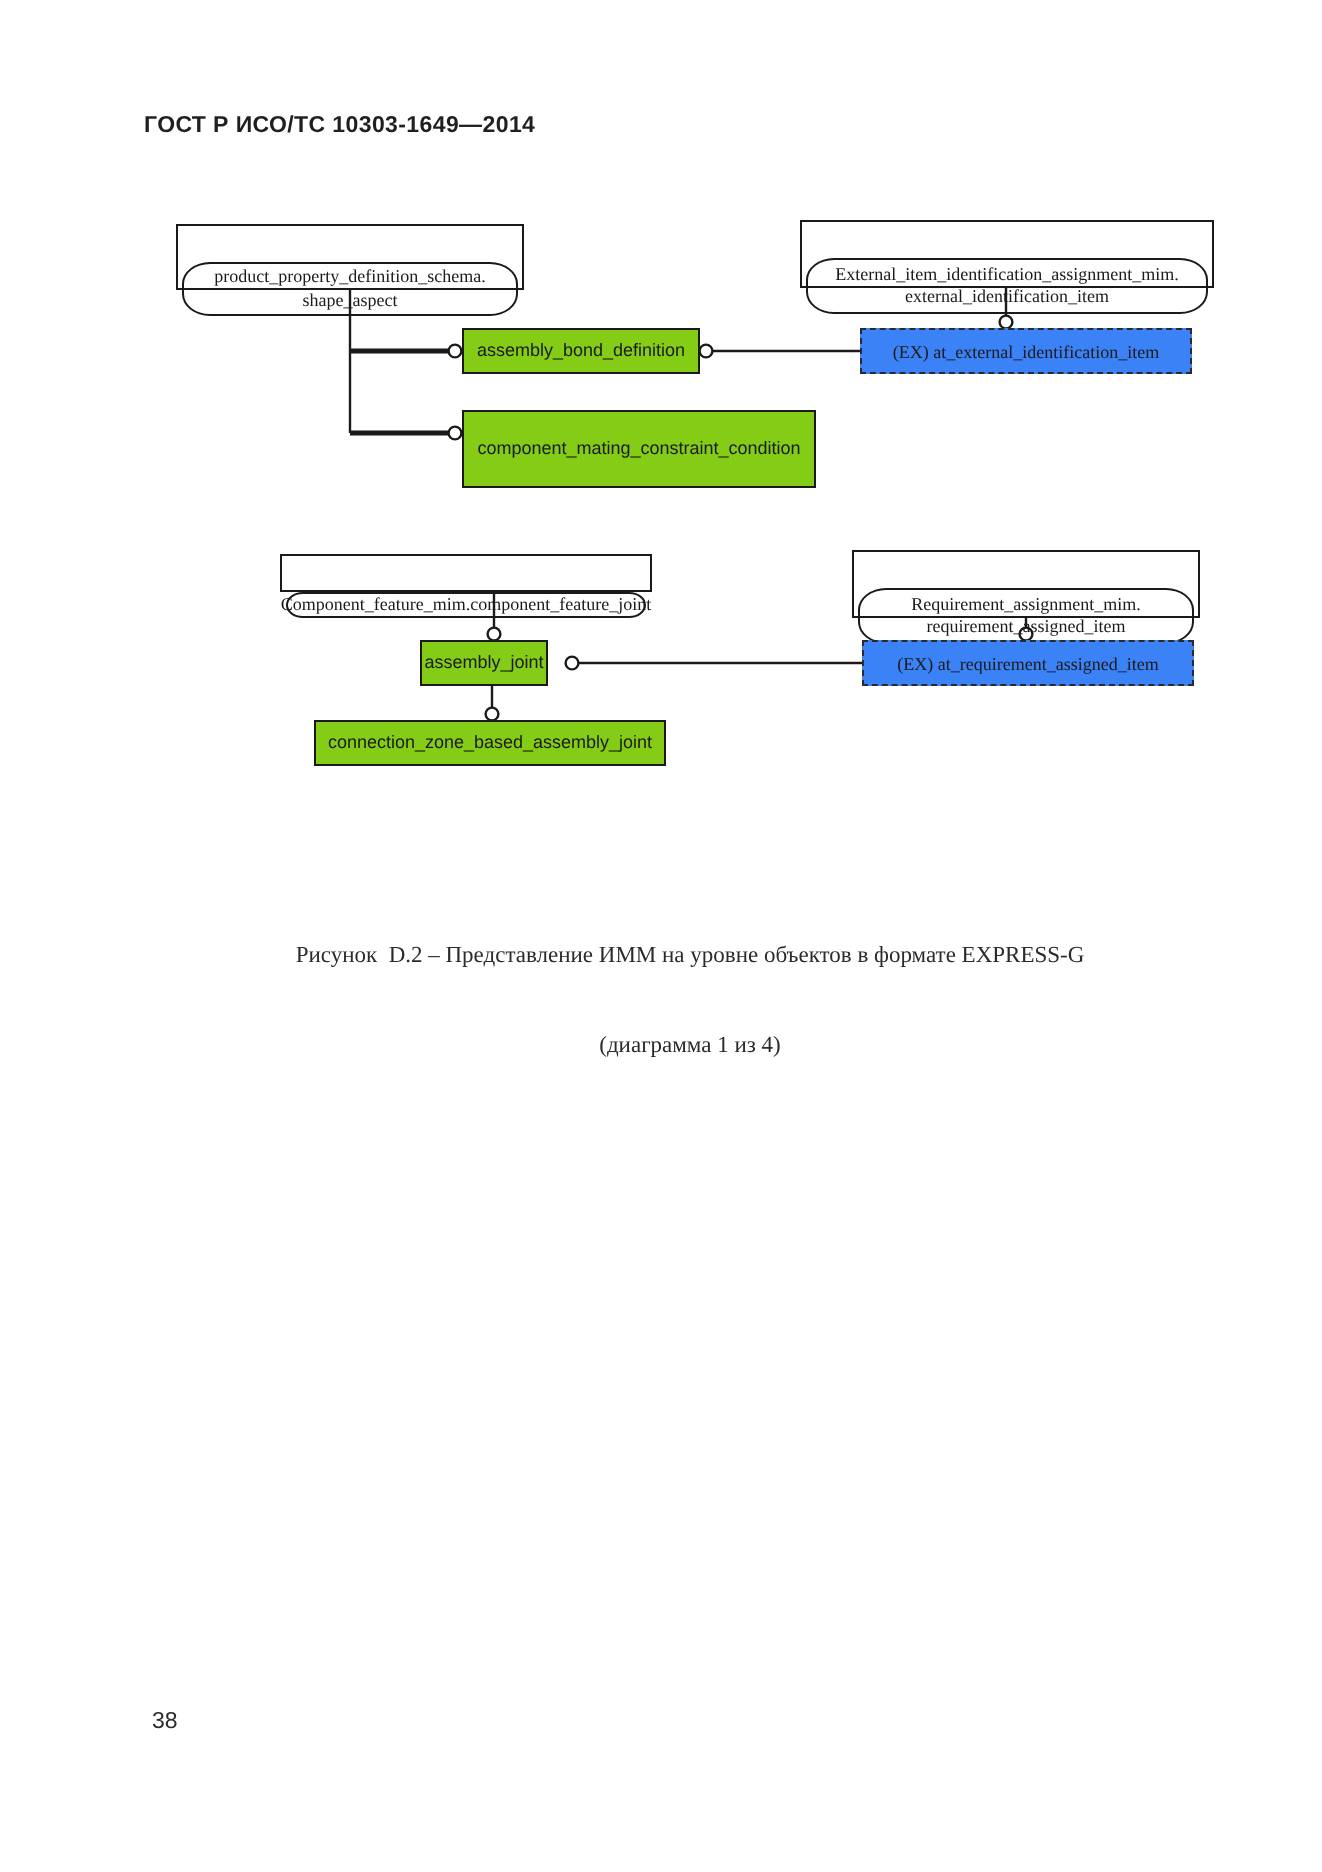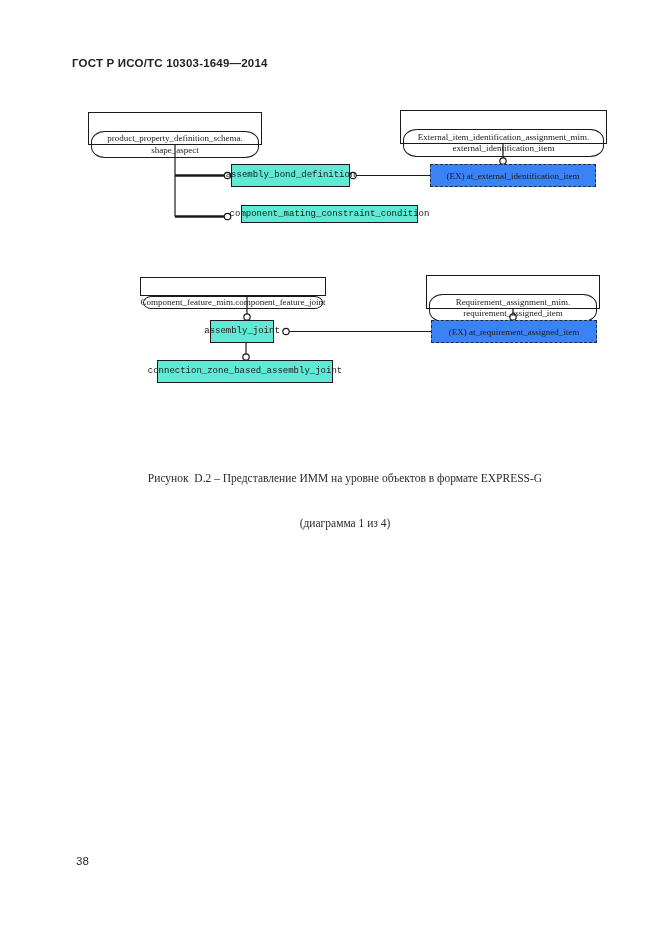--- a/index.html
+++ b/index.html
@@ -35,26 +35,26 @@
   .connectors {
     position: absolute;
     left: 0; top: 0;
     width: 661px; height: 936px;
   }
   
   .entity-box {
     position: absolute;
     box-sizing: border-box;
     border: 1px solid #1a1a1a;
-    background: #5eead4;
+    background: #84cc16;
     display: flex;
     align-items: center;
     justify-content: center;
     text-align: center;
-    font-family: Liberation Mono, monospace;
+    font-family: Liberation Sans, sans-serif;
     font-size: 9px;
     color: #1a1a1a;
     line-height: 1.15;
   }
   .dashed-box {
     position: absolute;
     box-sizing: border-box;
     border: 1px dashed #2a2a2a;
     background: #3b82f6;
     display: flex;
@@ -89,21 +89,21 @@
     line-height: 1.25;
     margin-top: 16px;
   }
   .ref-oval.single { border-radius: 9px / 7px; }
 
   
   #box-product          { left: 88px;  top: 112px; width: 174px; height: 33px; }
   #box-external         { left: 400px; top: 110px; width: 207px; height: 34px; }
   #box-assembly-bond    { left: 231px; top: 164px; width: 119px; height: 23px; }
   #box-at-external      { left: 430px; top: 164px; width: 166px; height: 23px; }
-  #box-component-mating { left: 241px; top: 205px; width: 177px; height: 18px; }
+  #box-component-mating { left: 231px; top: 205px; width: 177px; height: 39px; }
   #box-component-feature{ left: 140px; top: 277px; width: 186px; height: 19px; }
   #box-requirement      { left: 426px; top: 275px; width: 174px; height: 34px; }
   #box-assembly-joint   { left: 210px; top: 320px; width: 64px;  height: 23px; }
   #box-at-requirement   { left: 431px; top: 320px; width: 166px; height: 23px; }
   #box-connection-zone  { left: 157px; top: 360px; width: 176px; height: 23px; }
 
   .caption {
     position: absolute;
     left: 30px;
     top: 441px;

